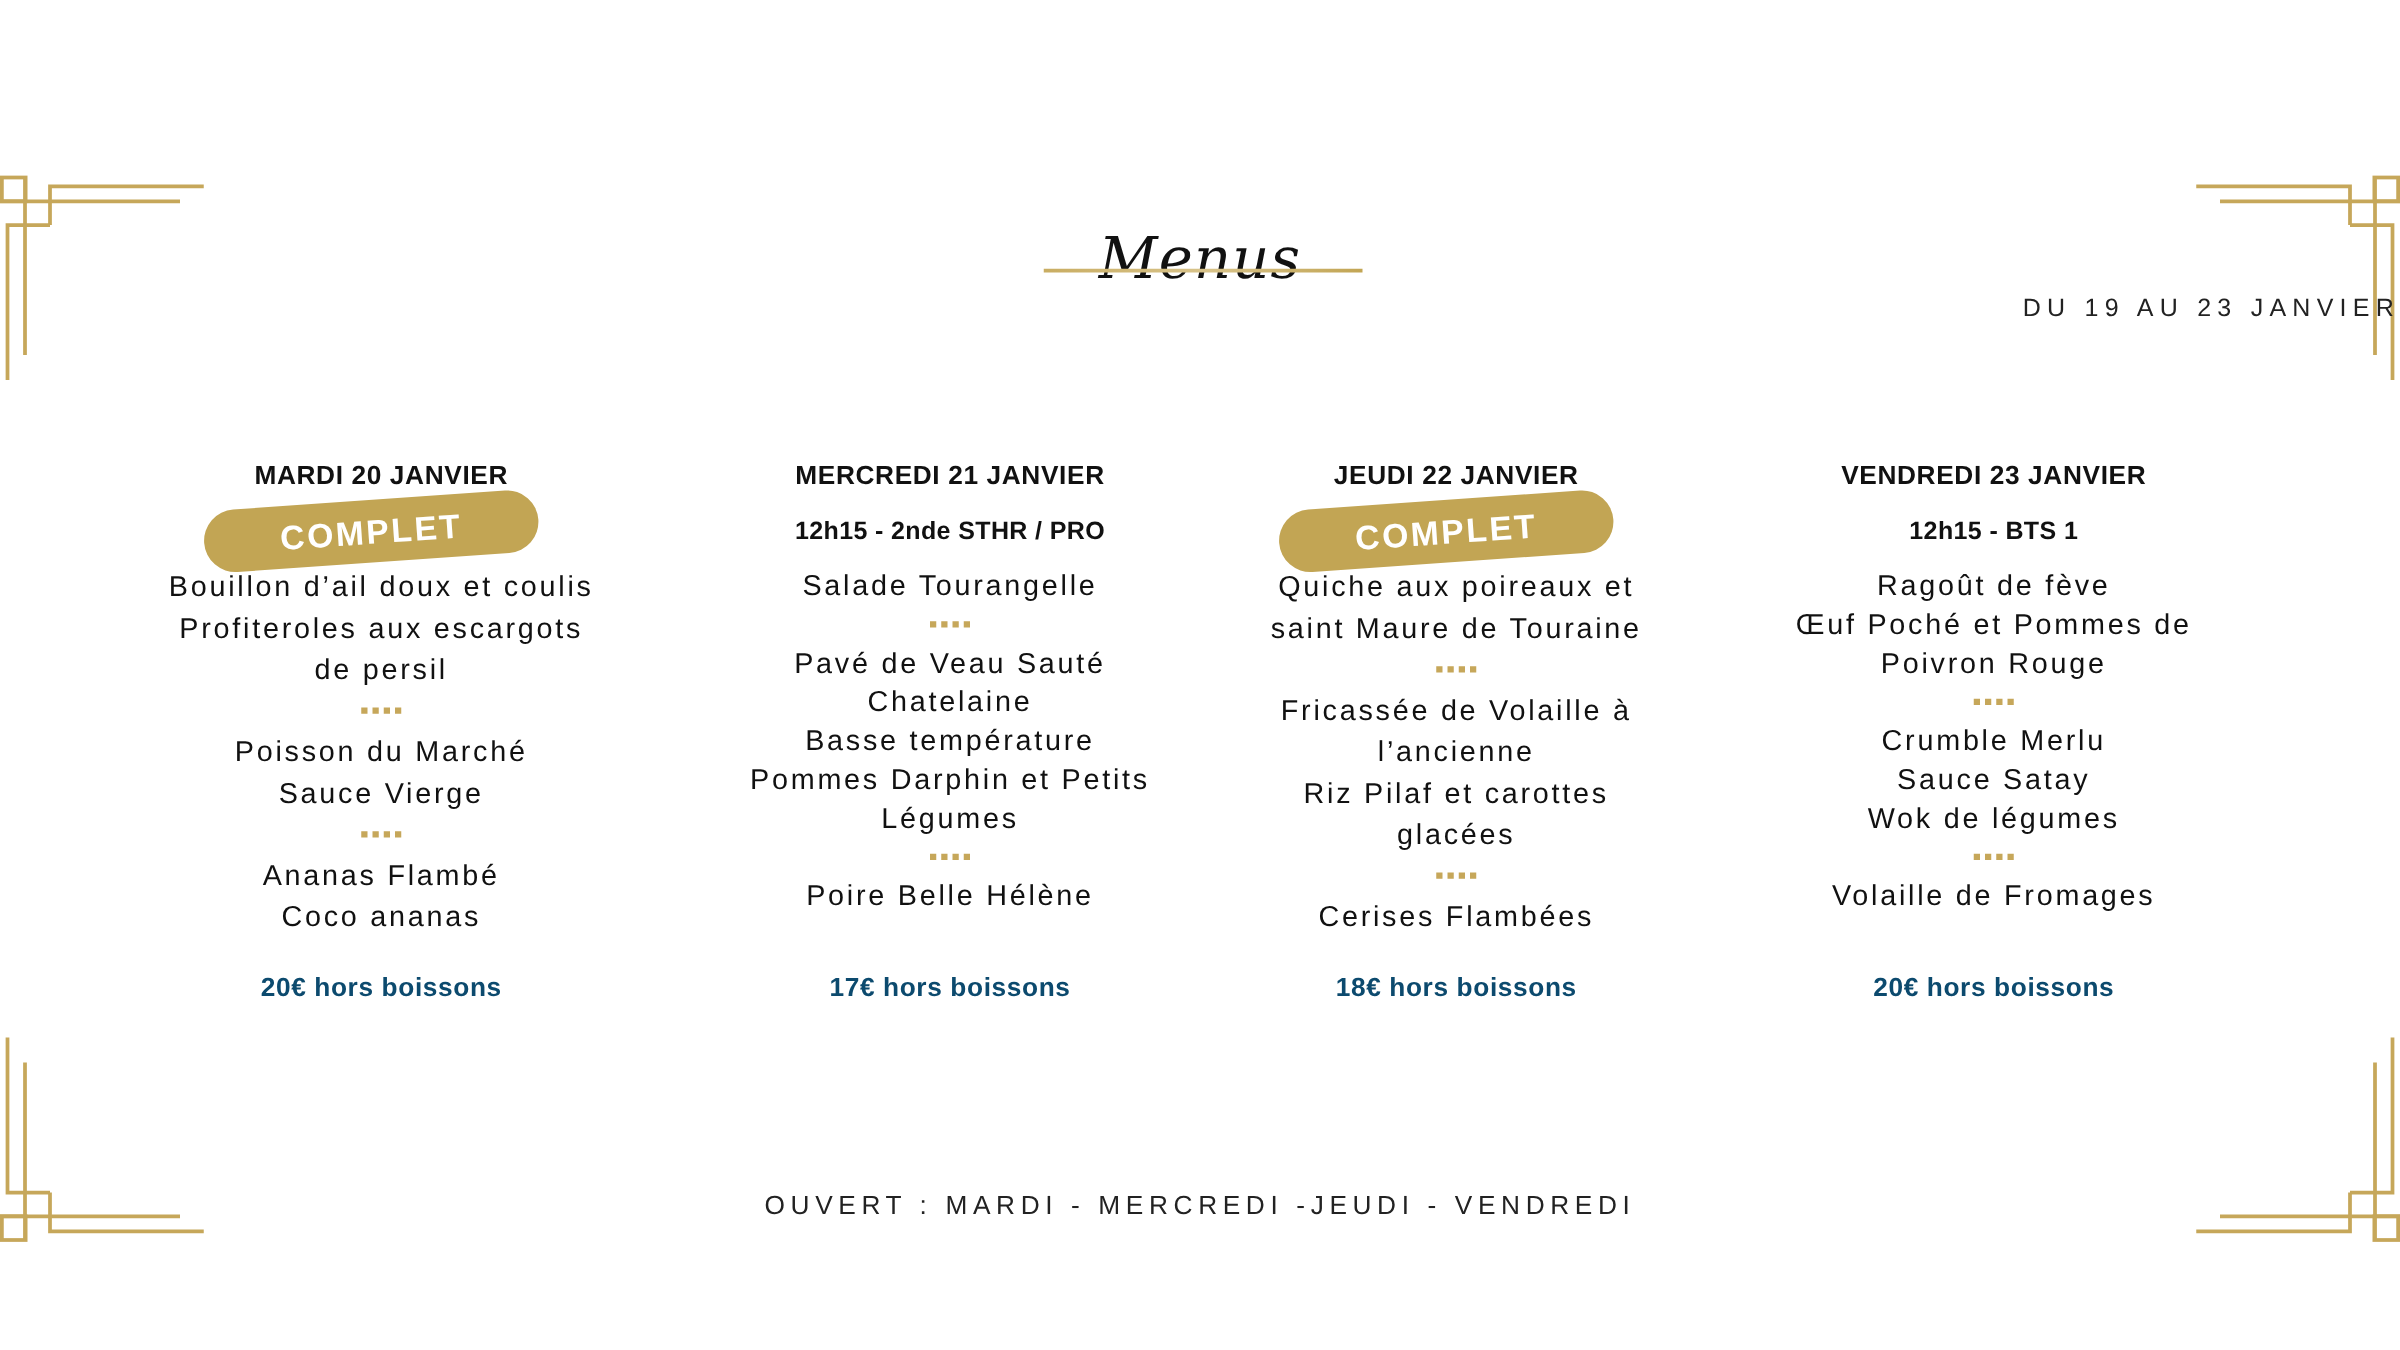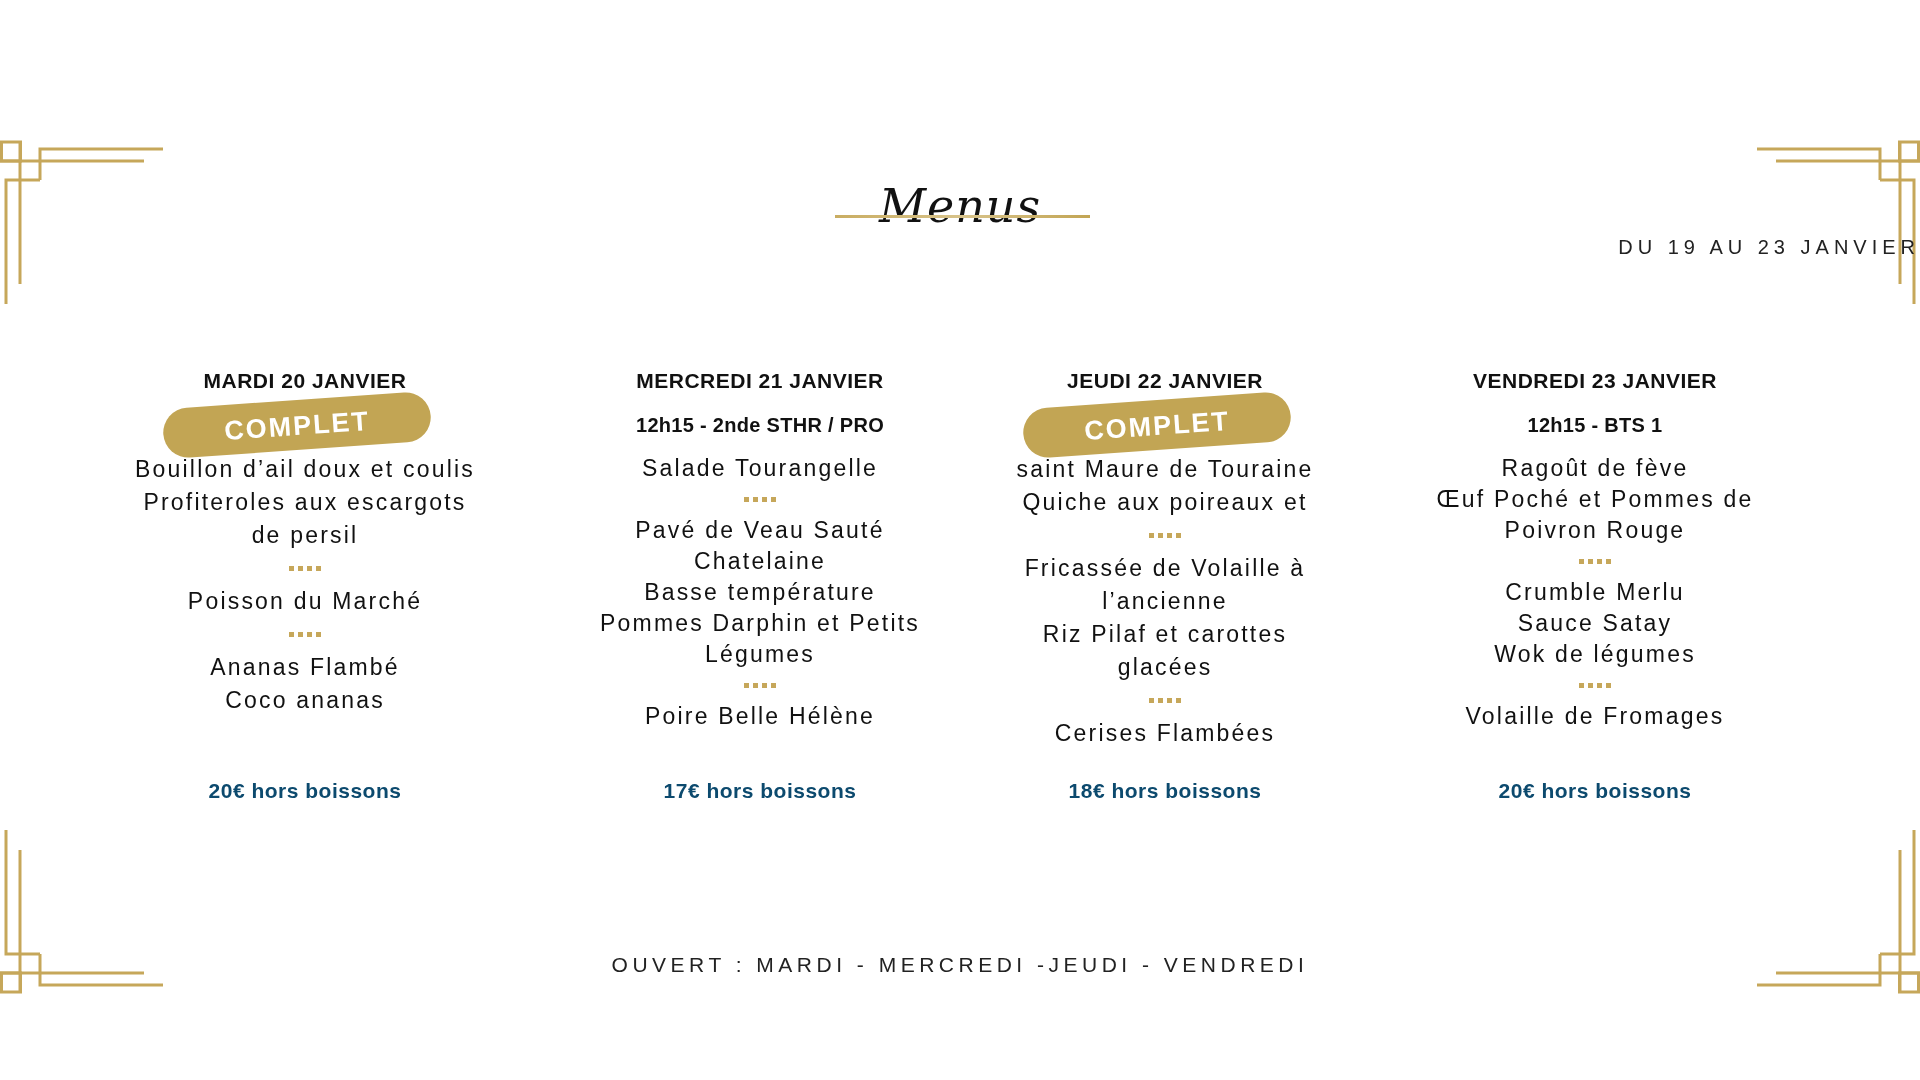--- a/index.html
+++ b/index.html
@@ -103,20 +103,21 @@
     <div class="line">Bouillon d’ail doux et coulis</div>
     <div class="line">Profiteroles aux escargots</div>
     <div class="line">de persil</div>
     <div class="dots">
         <span></span>
         <span></span>
         <span></span>
         <span></span>
       </div>
     <div class="line">Poisson du Marché</div>
+    <div class="line">Sauce Vierge</div>
     <div class="dots">
         <span></span>
         <span></span>
         <span></span>
         <span></span>
       </div>
     <div class="line">Ananas Flambé</div>
     <div class="line">Coco ananas</div>
   </div>
   <div class="price">20€ hors boissons</div>
@@ -150,22 +151,22 @@
   </div>
   <div class="price">17€ hors boissons</div>
 </div>
 
 <div class="col col3">
   <div class="day">JEUDI 22 JANVIER</div>
   <div class="slot">
     <div class="badge">COMPLET</div>
   </div>
   <div class="menu">
+    <div class="line">Quiche aux poireaux et</div>
     <div class="line">saint Maure de Touraine</div>
-    <div class="line">Quiche aux poireaux et</div>
     <div class="dots">
         <span></span>
         <span></span>
         <span></span>
         <span></span>
       </div>
     <div class="line">Fricassée de Volaille à</div>
     <div class="line">l’ancienne</div>
     <div class="line">Riz Pilaf et carottes</div>
     <div class="line">glacées</div>

